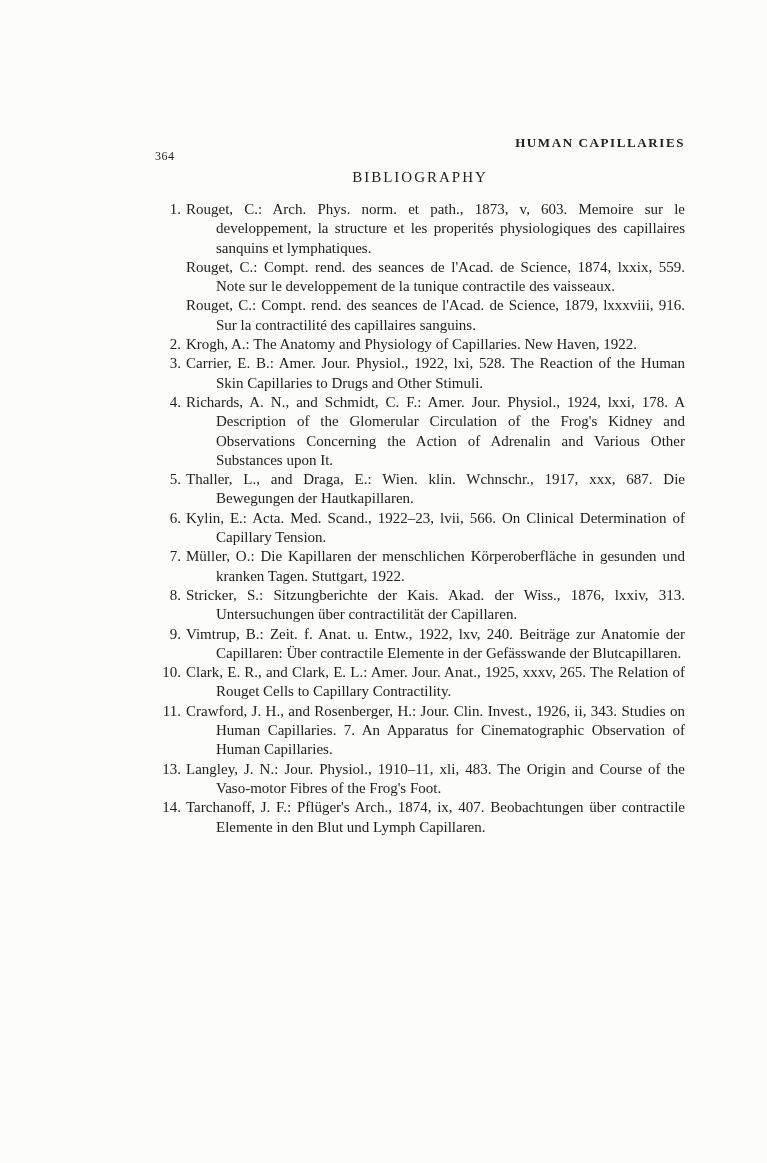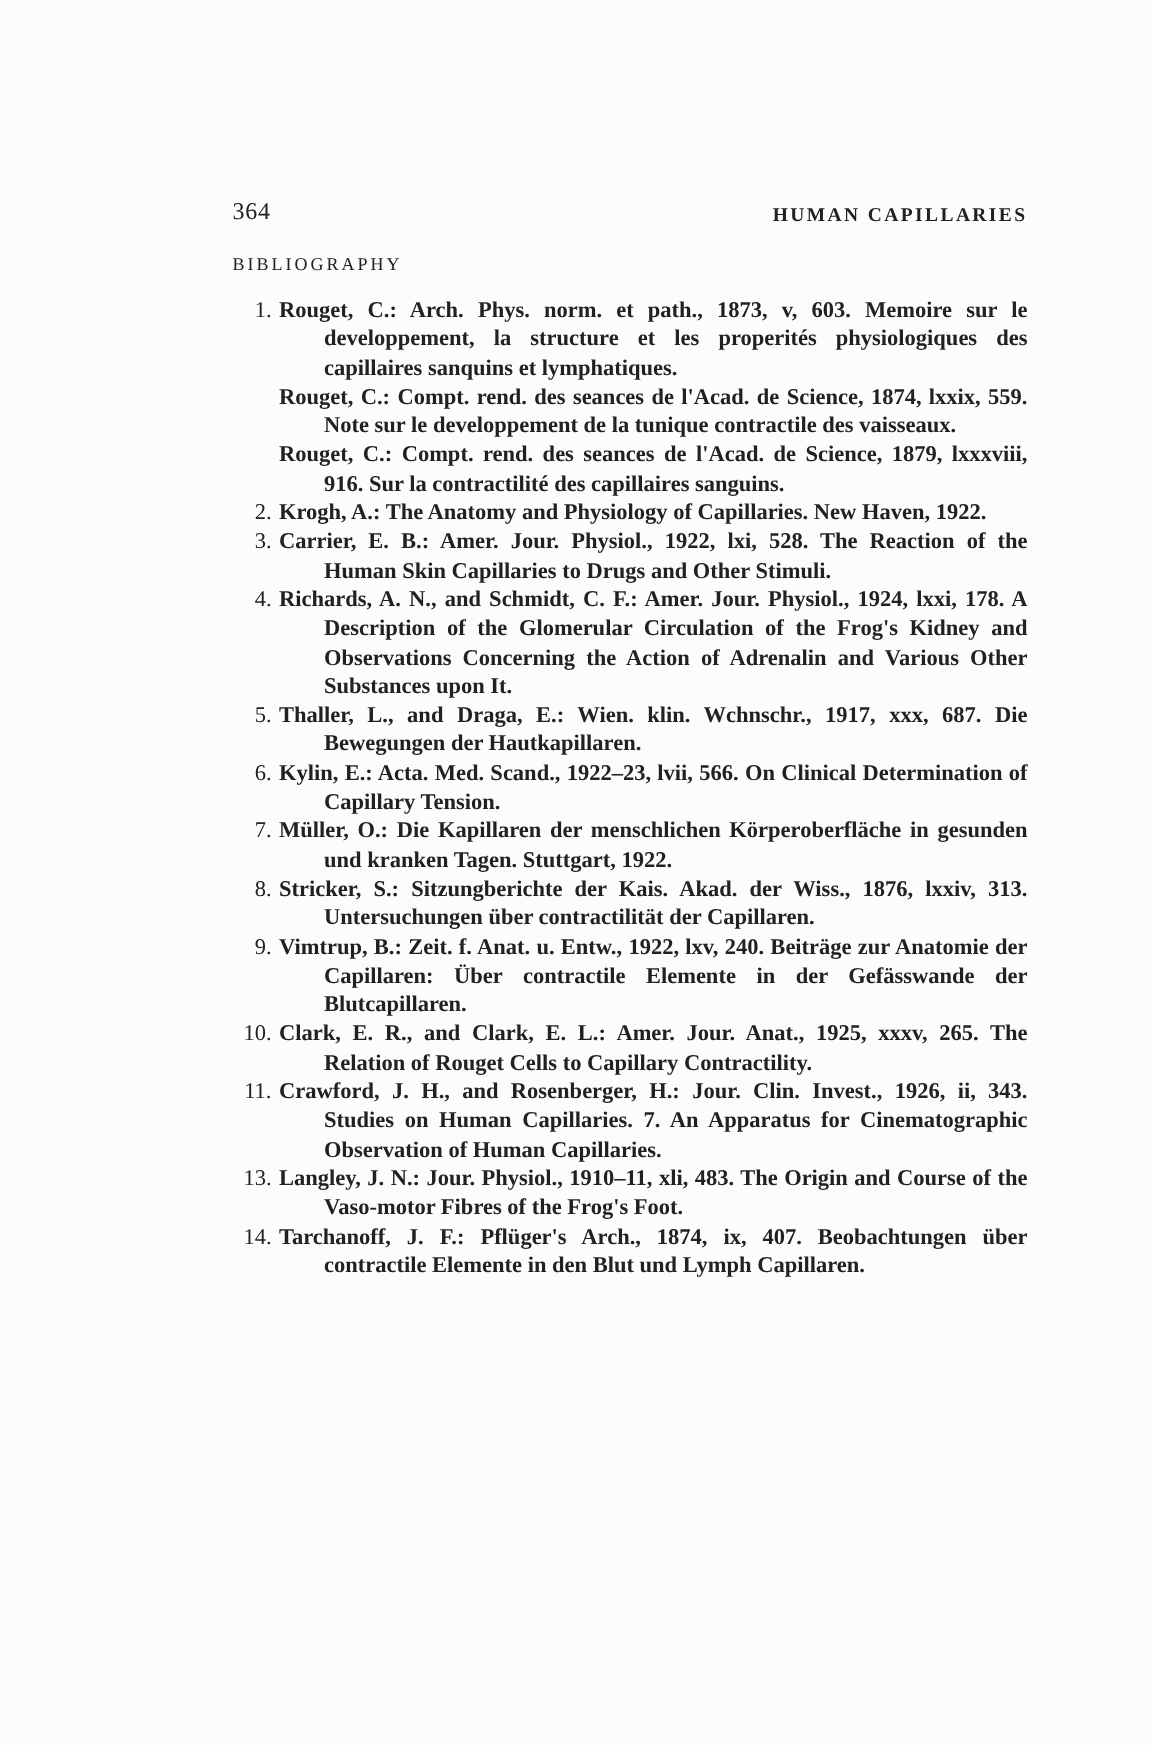--- a/index.html
+++ b/index.html
@@ -21,54 +21,54 @@
     background: #fcfcfa;
   }
   .header-row {
     position: relative;
     height: 20px;
     margin-bottom: 16px;
   }
   .page-number {
     position: absolute;
     left: 0;
-    top: 0;
-    font-size: 16px;
+    top: 16px;
+    font-size: 12px;
     letter-spacing: 0.5px;
   }
   .running-head {
     text-align: right;
     font-size: 13px;
     font-weight: bold;
     letter-spacing: 1.6px;
     padding-top: 2px;
   }
   .section-title {
-    font-size: 12px;
+    text-align: center;
+    font-size: 15px;
     letter-spacing: 2px;
     margin-bottom: 14px;
   }
   .entries {
     font-size: 15px;
     line-height: 19.3px;
   }
   .entry {
     display: flex;
     align-items: flex-start;
   }
   .num {
     width: 26px;
     min-width: 26px;
     text-align: right;
     margin-right: 5px;
   }
   .paras {
     flex: 1;
     min-width: 0;
-    font-weight: bold;
   }
   .para {
     text-align: justify;
     padding-left: 30px;
     text-indent: -30px;
   }
 </style>
 </head>
 <body>
 

